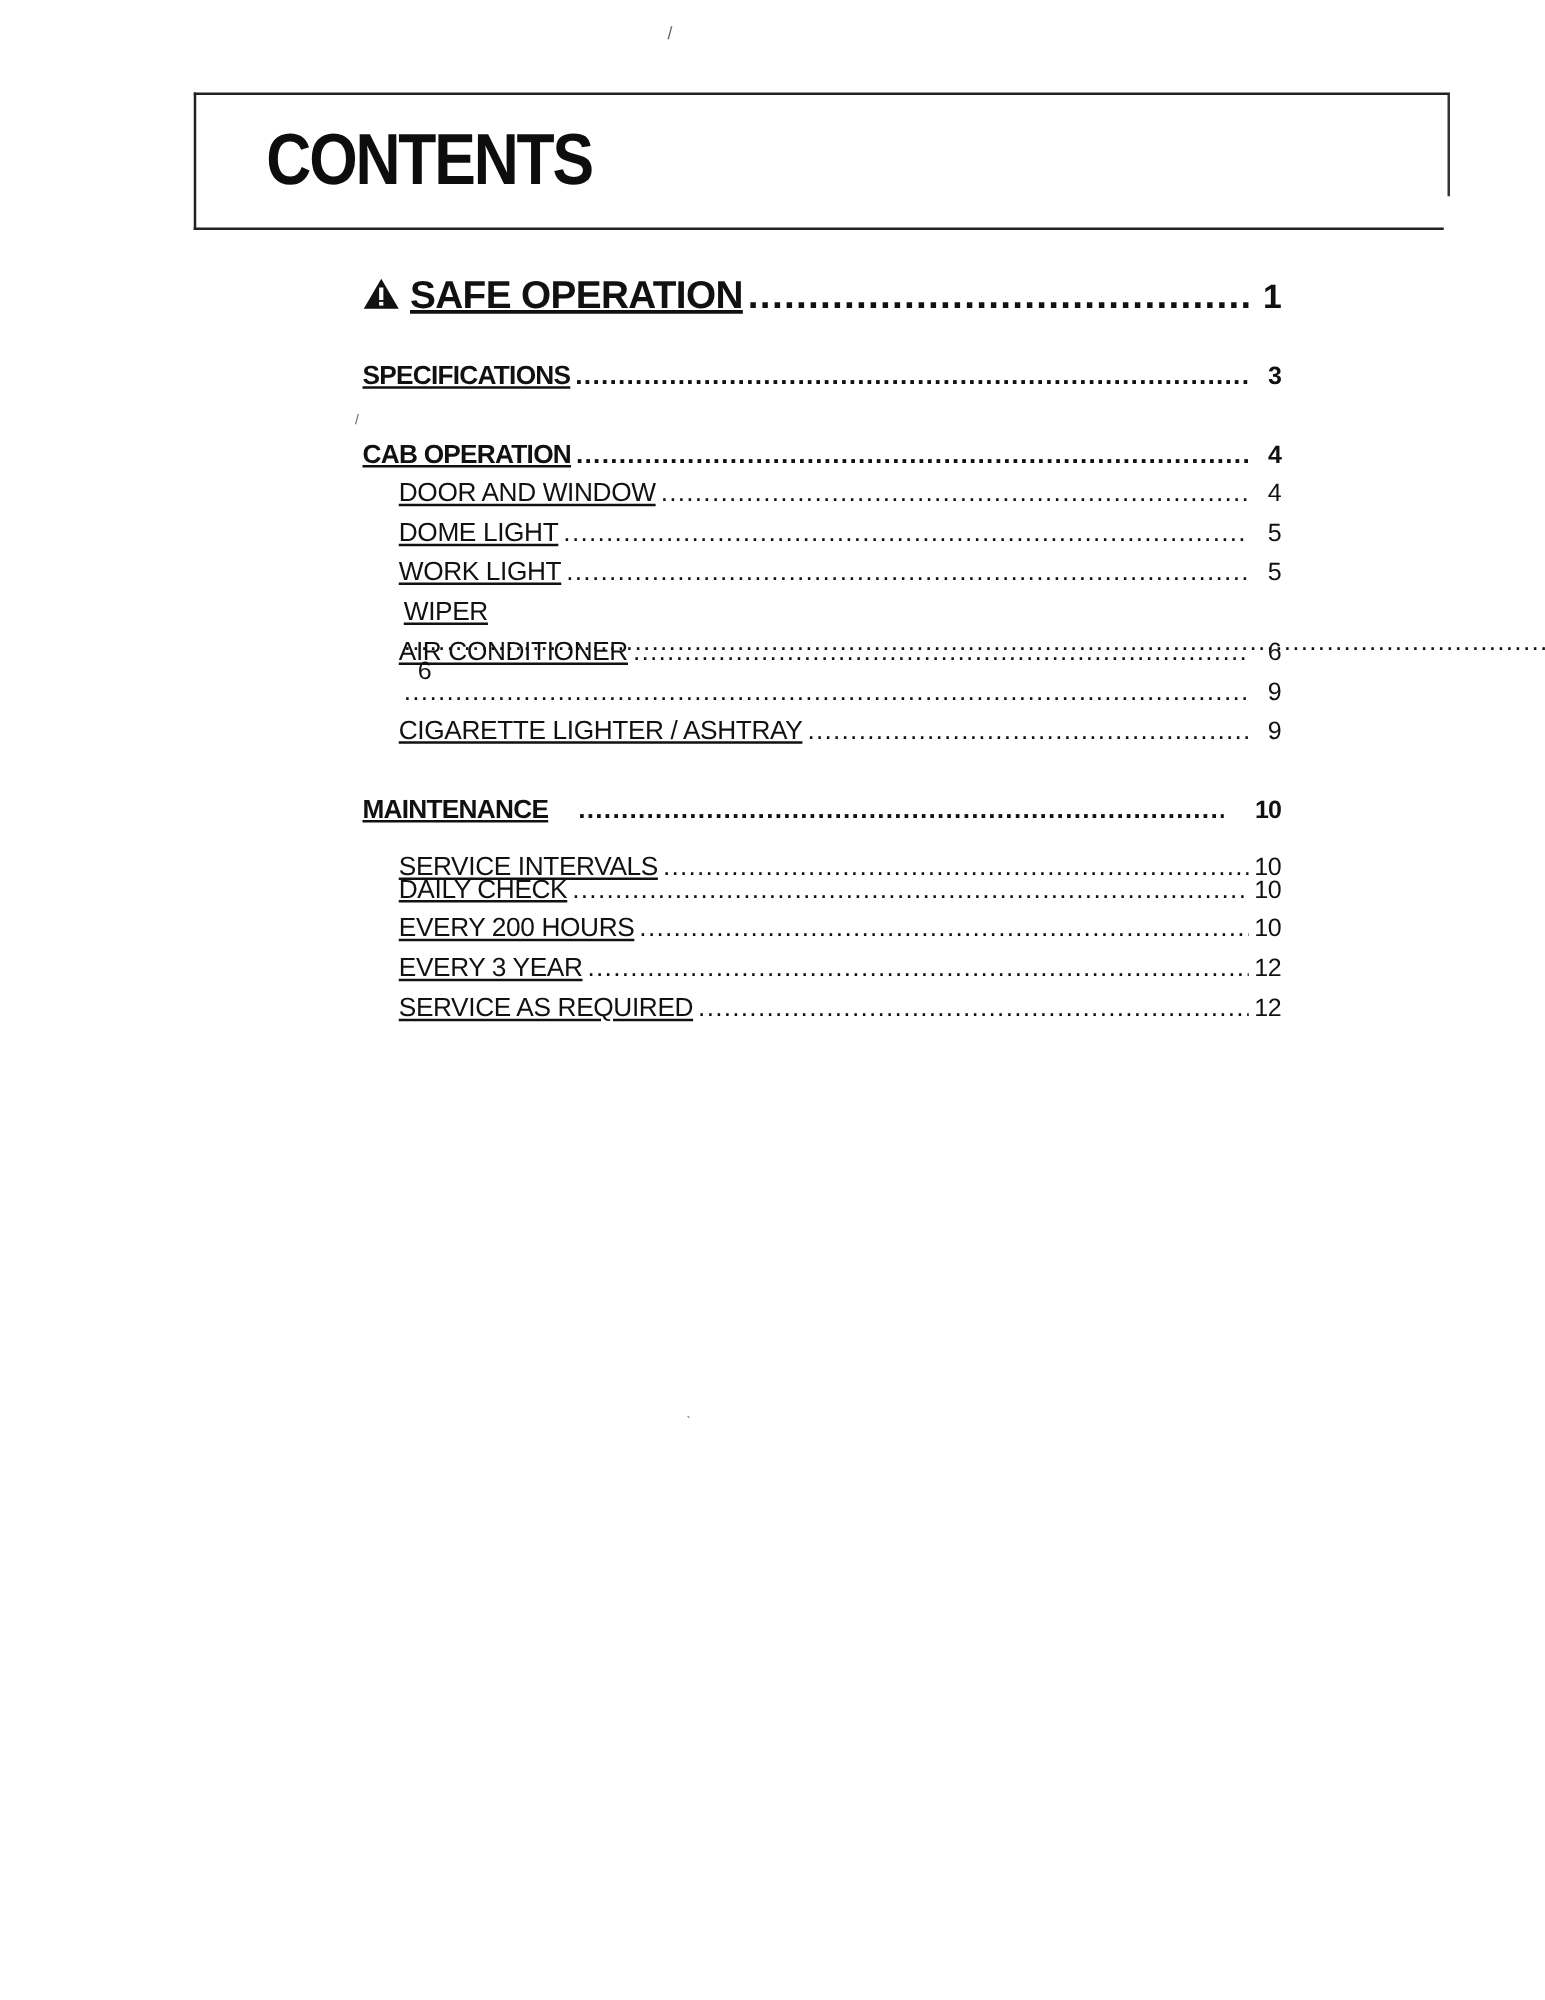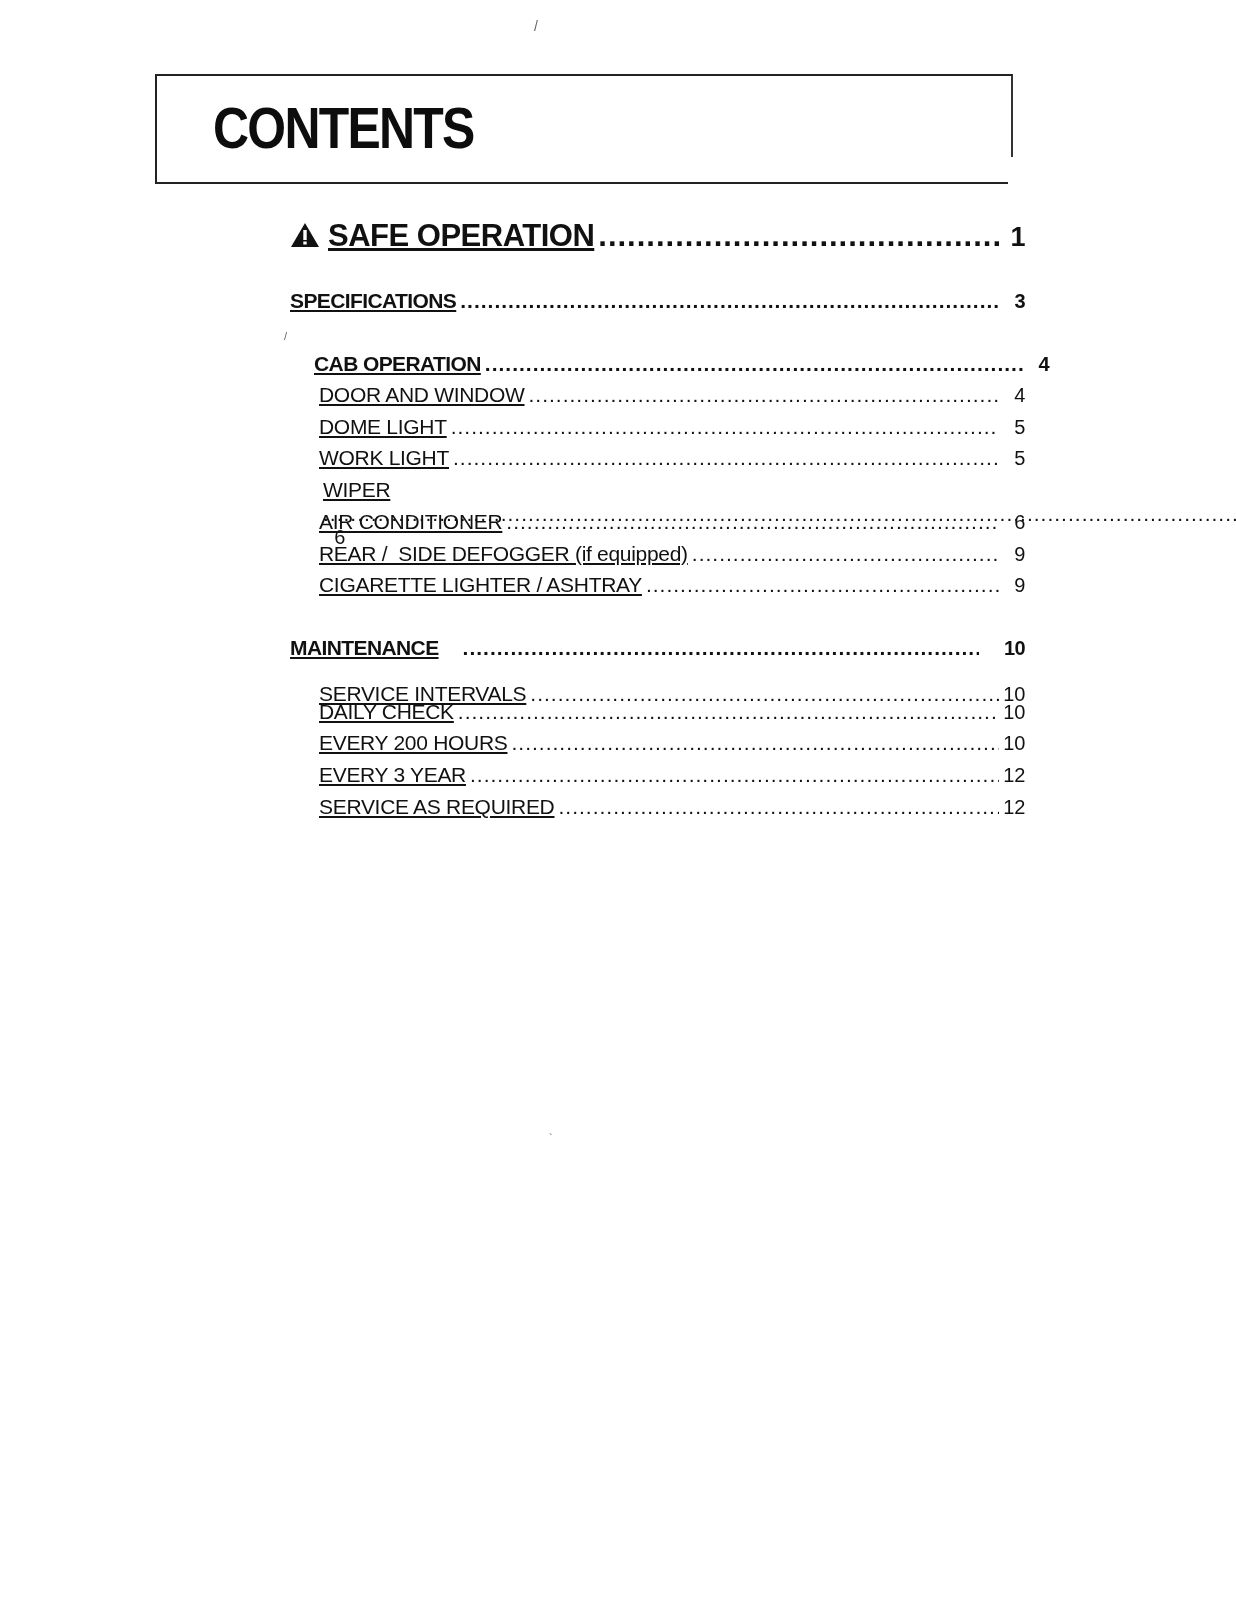--- a/index.html
+++ b/index.html
@@ -1,17 +1,17 @@
 <!DOCTYPE html>
 <html><head>
 <meta charset="utf-8">
 <style>
   html, body { margin:0; padding:0; background:#fff; }
   body { width:1236px; height:1600px; position:relative; overflow:hidden; color:#111; font-family:"Liberation Sans", sans-serif; }
-  .header-box { position:absolute; left:155px; top:74px; width:858px; height:110px; border-top:2px solid #222; border-left:2px solid #222; border-bottom:2px solid #222; border-right:2px solid #222; border-right-color:#333; box-sizing:border-box; }
+  .header-box { position:absolute; left:155px; top:74px; width:1005px; height:110px; border-top:2px solid #222; border-left:2px solid #222; border-bottom:2px solid #222; border-right:2px solid #222; border-right-color:#333; box-sizing:border-box; }
   .header-box .right-edge-gap { position:absolute; right:-3px; bottom:-3px; width:6px; height:28px; background:#fff; }
   .title { position:absolute; left:56px; top:18px; font-size:58px; font-weight:bold; letter-spacing:-2px; transform:scaleX(0.86); transform-origin:left; color:#0d0d0d; }
   .toc { position:absolute; left:290px; width:735px; }
   .row { position:absolute; left:0; width:735px; display:flex; align-items:baseline; white-space:nowrap; }
   .row .label { flex:0 0 auto;text-decoration:underline; }
   .row .dots { flex:1 1 auto; overflow:hidden; margin:0 4px; letter-spacing:1px; }
   .row .dots::after { content:"........................................................................................................................................................................................"; }
   .row .page { flex:0 0 auto; text-align:right; min-width:22px; }
   .lvl0big { font-size:31px; font-weight:bold; letter-spacing:-0.5px; }
   .lvl0big .page { font-size:27px; }
@@ -46,21 +46,21 @@
     <span class="dots"></span>
     <span class="page">1</span>
   </div>
 
   <div class="row lvl0" style="top:289px;">
     <span class="label">SPECIFICATIONS</span>
     <span class="dots"></span>
     <span class="page">3</span>
   </div>
 
-  <div class="row lvl0" style="top:352px;margin-left:24px;">
+  <div class="row lvl0" style="top:352px;">
     <span class="label">CAB OPERATION</span>
     <span class="dots"></span>
     <span class="page">4</span>
   </div>
   <div class="row lvl1" style="top:383px;">
     <span class="label">DOOR AND WINDOW</span>
     <span class="dots"></span>
     <span class="page">4</span>
   </div>
   <div class="row lvl1" style="top:415px;">
@@ -77,21 +77,20 @@
     <span class="label">WIPER</span>
     <span class="dots"></span>
     <span class="page">6</span>
   </div>
   <div class="row lvl1" style="top:510px;">
     <span class="label">AIR CONDITIONER</span>
     <span class="dots"></span>
     <span class="page">6</span>
   </div>
   <div class="row lvl1" style="top:542px;">
-    <span class="label" style="white-space:pre;">REAR /  SIDE DEFOGGER (if equipped)</span>
     <span class="dots"></span>
     <span class="page">9</span>
   </div>
   <div class="row lvl1" style="top:573px;">
     <span class="label">CIGARETTE LIGHTER / ASHTRAY</span>
     <span class="dots"></span>
     <span class="page">9</span>
   </div>
 
   <div class="row lvl0" style="top:636px;gap:20px;">

